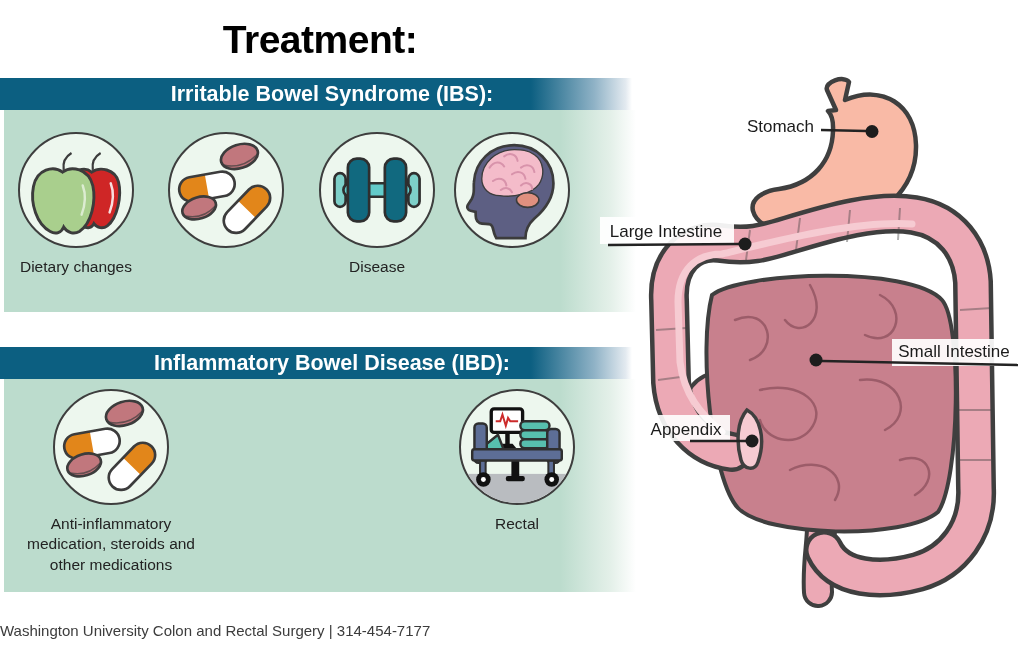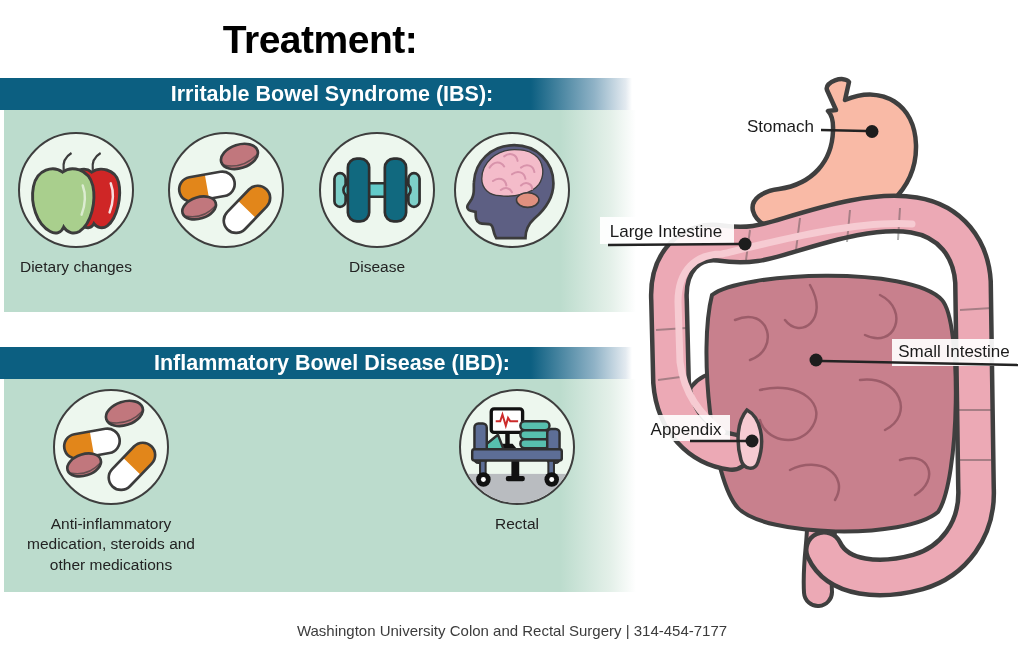--- a/index.html
+++ b/index.html
@@ -33,21 +33,21 @@
     background:var(--circle-fill,#edf7ee);border:2.5px solid var(--outline-dark,#3e3e3e);
     box-sizing:border-box;overflow:hidden;
   }
   .circle svg{width:100%;height:100%;display:block;}
   .item-label{
     margin-top:9px;font-size:15.5px;line-height:1.32;color:#232323;
   }
   #anatomy{position:absolute;left:600px;top:60px;width:424px;height:560px;}
   #anatomy text{font-family:"Liberation Sans",sans-serif;font-size:17px;fill:#1b1b1b;}
   .footer{
-    position:absolute;top:622px;left:0;width:1024px;text-align:center;
+    position:absolute;top:622px;left:0;width:1024px;
     font-size:15px;color:#3c3c3c;
   }
 </style>
 </head>
 <body>
 
 <svg width="0" height="0" style="position:absolute" aria-hidden="true">
   <defs>
     <symbol id="sym-apples" viewBox="0 0 100 100">
       <path d="M 65 32 C 64 25, 67 20, 72 17" fill="none" stroke="#3c3c3c" stroke-width="2"></path>

